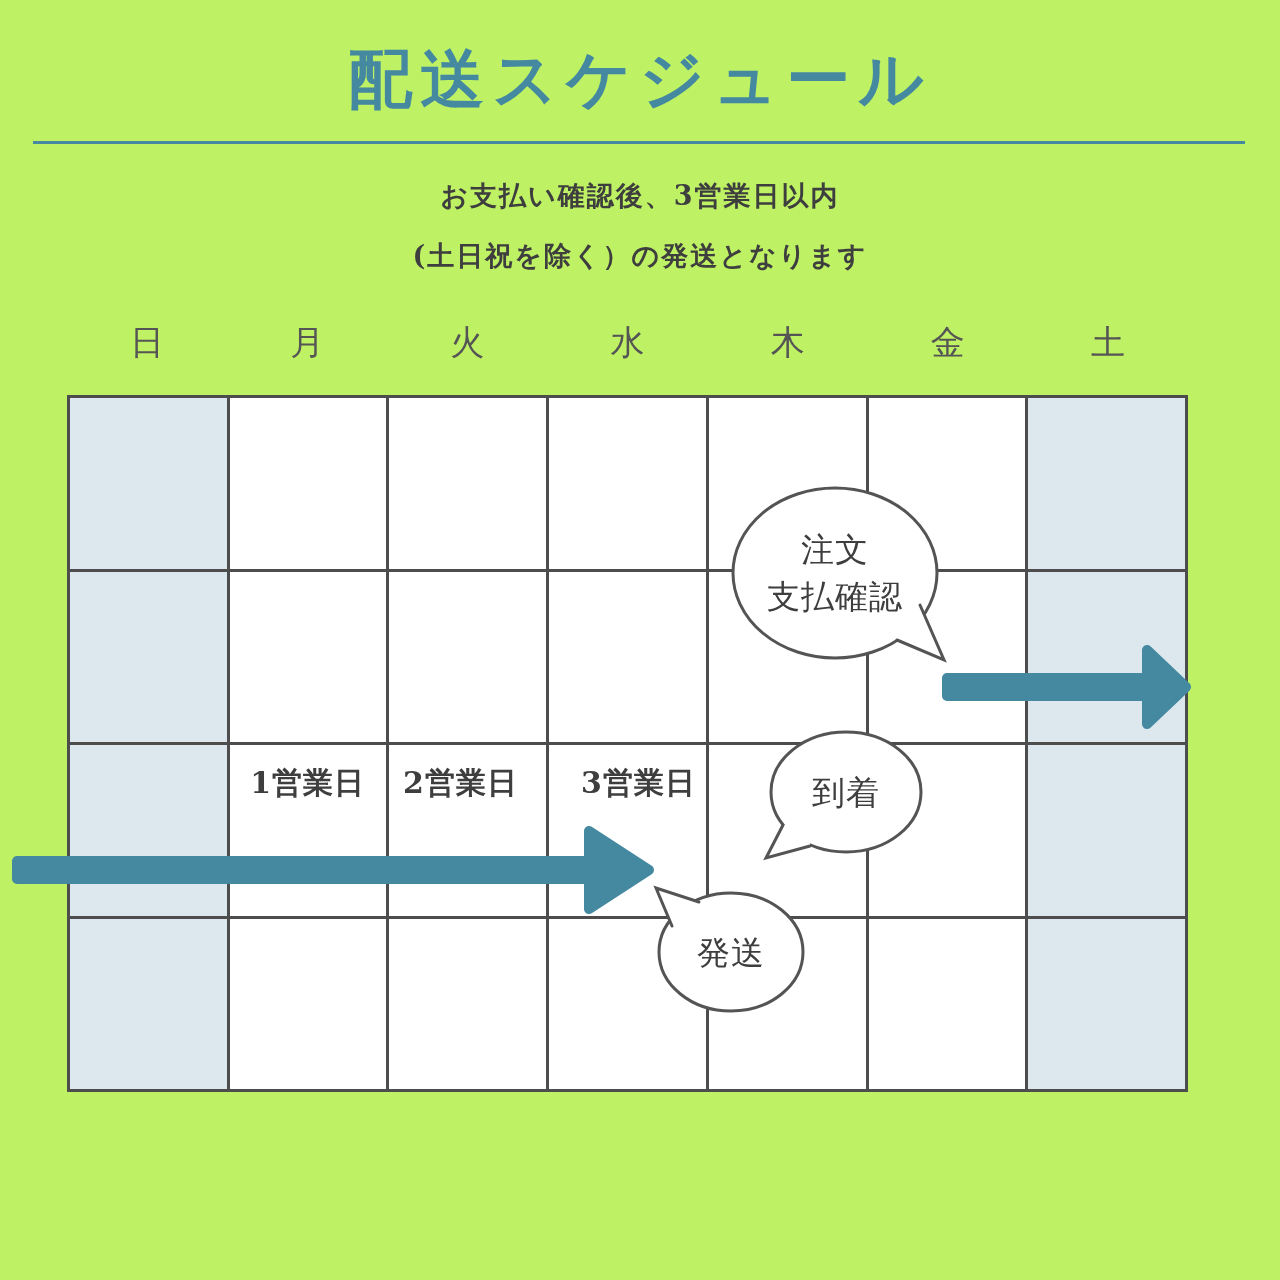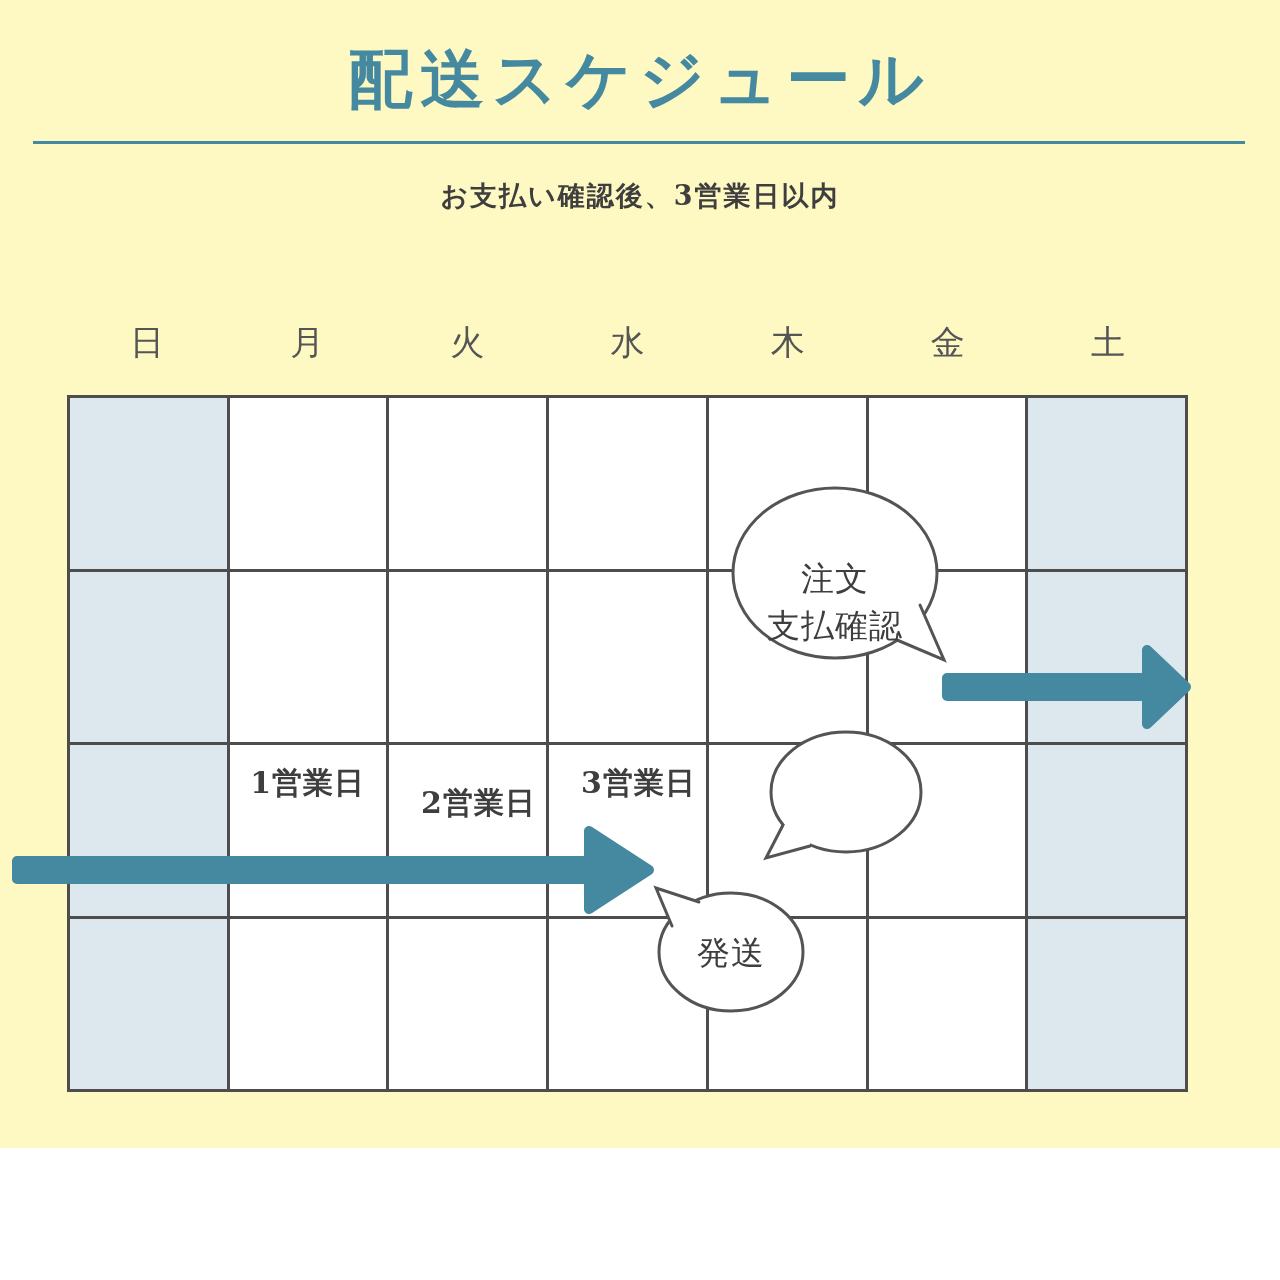--- a/index.html
+++ b/index.html
@@ -2,21 +2,21 @@
 <html style="--accent: #4589a1; --weekend_fill: #dce8ee; --grid_line: #4d4d4d; --bubble_border: #545454; --text_dark: #3e3e3e; --day_header: #555555;"><head>
 <meta charset="utf-8">
 <style>
   :root{
     --accent:#4589a1; --weekend_fill:#dce8ee; --grid_line:#4d4d4d;
     --bubble_border:#545454; --text_dark:#3e3e3e; --day_header:#555555;
   }
   *{margin:0;padding:0;box-sizing:border-box;}
   html,body{width:1280px;height:1280px;background:#ffffff;}
   body{font-family:"DejaVu Serif","Liberation Serif",serif;color:var(--text_dark);}
-  .canvas{position:relative;width:1280px;height:1148px;overflow:hidden;background:#fef9c3;}
+  .canvas{position:relative;width:1280px;height:1280px;overflow:hidden;background:#bef264;}
 
   .title{position:absolute;top:36px;left:0;width:100%;text-align:center;
          font-size:64px;font-weight:bold;color:var(--accent);letter-spacing:8px;}
   .divider{position:absolute;left:33px;top:141px;width:1212px;height:3px;background:var(--accent);}
 
   .subtitle{position:absolute;top:166px;left:0;width:100%;text-align:center;
             font-size:27px;line-height:60px;font-weight:600;letter-spacing:2px;color:var(--text_dark);}
 
   .day-headers{position:absolute;left:67px;top:320px;width:1121px;height:46px;
                display:grid;grid-template-columns:repeat(7,1fr);}
@@ -35,37 +35,38 @@
   .overlay{position:absolute;left:0;top:0;width:1280px;height:1280px;}
   .arrow{fill:var(--accent);stroke:var(--accent);stroke-width:10;
          stroke-linejoin:round;stroke-linecap:round;}
   .bubble-shape{fill:#ffffff;stroke:var(--bubble_border);stroke-width:3;}
   .bubble-tail-fill{fill:#ffffff;stroke:none;}
   .bubble-tail-line{fill:none;stroke:var(--bubble_border);stroke-width:3;stroke-linecap:round;}
 
   .bubble-text{position:absolute;display:flex;flex-direction:column;align-items:center;
                justify-content:center;font-size:33px;color:var(--text_dark);line-height:47px;
                letter-spacing:1px;}
-  .bubble-order-text{left:735px;top:524px;width:200px;height:156px;}
+  .bubble-order-text{left:735px;top:495px;width:200px;height:156px;}
   .bubble-arrival-text{left:771px;top:762px;width:150px;height:60px;}
   .bubble-shipping-text{left:656px;top:922px;width:150px;height:60px;align-items:center;}
 
   .footer{position:absolute;top:1120px;left:0;width:100%;text-align:center;
           font-size:35px;line-height:60px;font-weight:600;letter-spacing:1px;color:var(--text_dark);}
 </style>
 </head>
 <body>
 
 <div class="canvas">
 
   <div class="title">配送スケジュール</div>
   <div class="divider"></div>
 
   <div class="subtitle">
     <div>お支払い確認後、3営業日以内</div>
+    <div>(土日祝を除く）の発送となります</div>
   </div>
 
   <div class="day-headers">
       <div class="day-header">日</div>
       <div class="day-header">月</div>
       <div class="day-header">火</div>
       <div class="day-header">水</div>
       <div class="day-header">木</div>
       <div class="day-header">金</div>
       <div class="day-header">土</div>
@@ -97,21 +98,21 @@
       <div class="cell"></div>
       <div class="cell"></div>
       <div class="cell"></div>
       <div class="cell"></div>
       <div class="cell"></div>
       <div class="cell weekend"></div>
     </div>
 
   <div>
       <div class="bizlabel" style="left: 227.2px;">1営業日</div>
-      <div class="bizlabel" style="left: 398px; margin-top: 20px;">2営業日</div>
+      <div class="bizlabel" style="left: 380px;">2営業日</div>
       <div class="bizlabel" style="left: 558px;">3営業日</div>
     </div>
 
   <svg class="overlay" viewBox="0 0 1280 1280" xmlns="http://www.w3.org/2000/svg">
 
     <path class="arrow" d="M 947 678 L 1147 678 L 1147 650 L 1186 687 L 1147 724 L 1147 696 L 947 696 Z"></path>
 
     <path class="arrow" d="M 17 861 L 589 861 L 589 831 L 649 870 L 589 909 L 589 879 L 17 879 Z"></path>
 
     <g>
@@ -130,18 +131,21 @@
       <ellipse class="bubble-shape" cx="731" cy="952" rx="72" ry="59"></ellipse>
       <path class="bubble-tail-fill" d="M 672 926 L 656 888 L 699 902 L 700 930 Z"></path>
       <path class="bubble-tail-line" d="M 672 926 L 656 888 L 699 902"></path>
     </g>
   </svg>
 
   <div class="bubble-text bubble-order-text">
     <div>注文</div>
     <div>支払確認</div>
   </div>
+  <div class="bubble-text bubble-arrival-text">
+    <div>到着</div>
+  </div>
   <div class="bubble-text bubble-shipping-text">
     <div>発送</div>
   </div>
 
 
 </div>
 
 </body></html>

